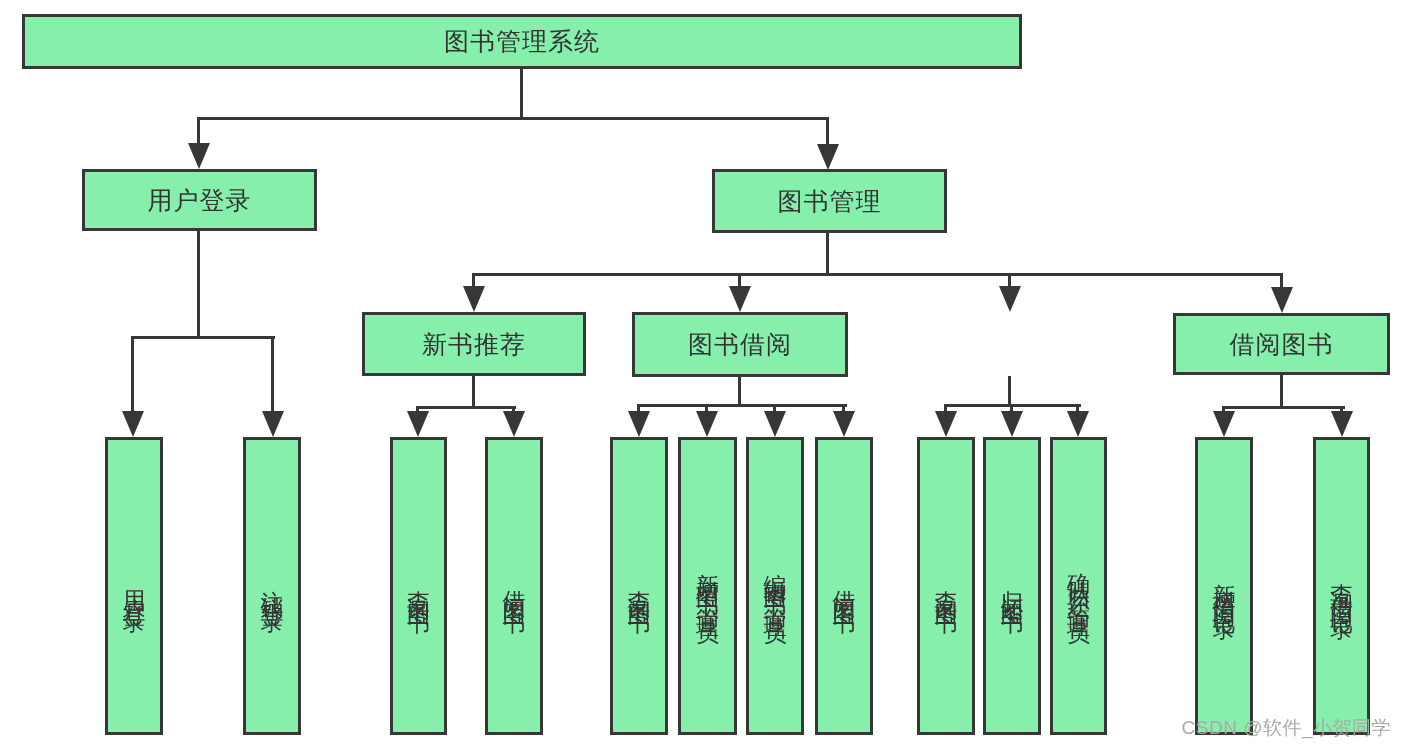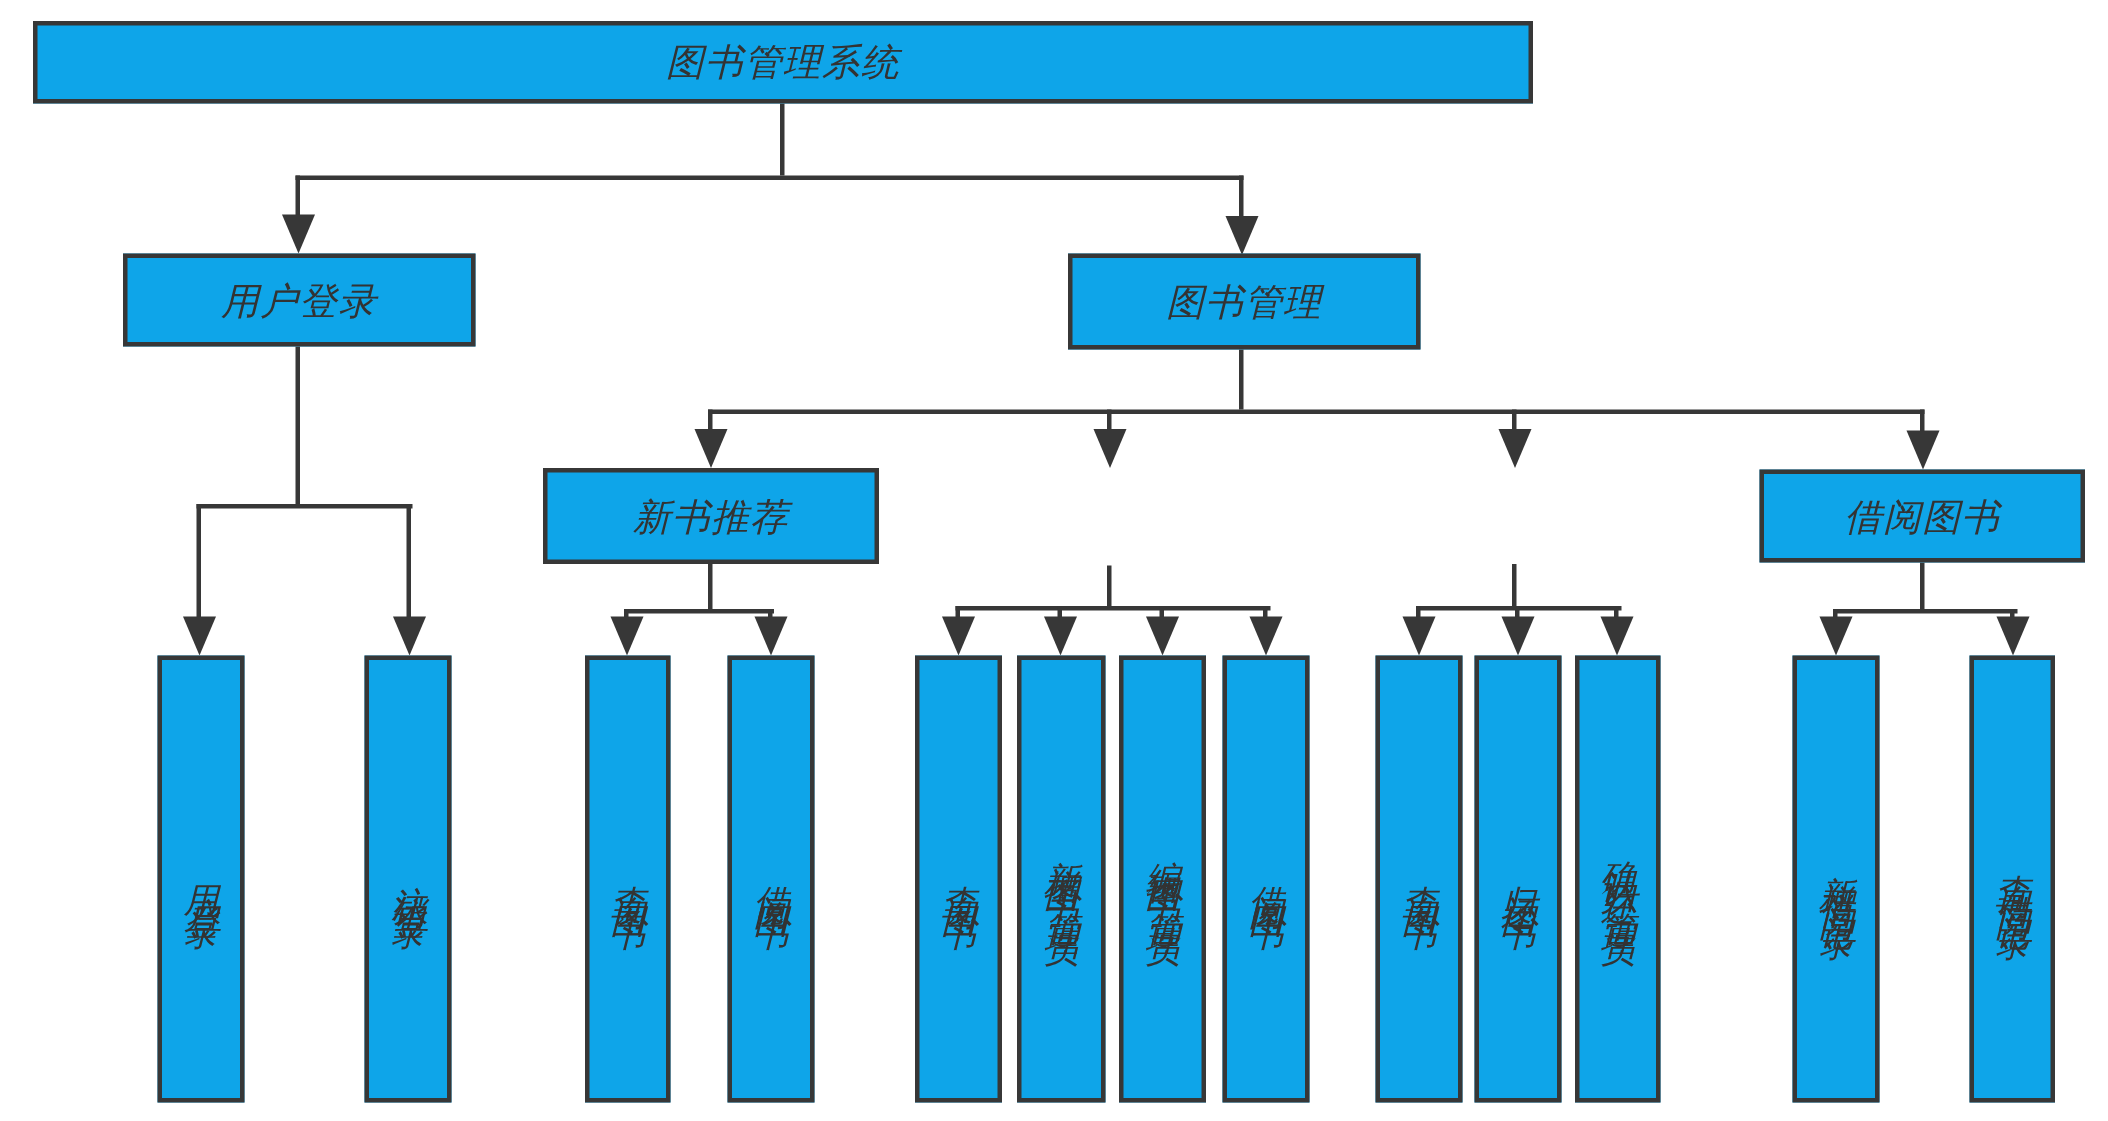--- a/index.html
+++ b/index.html
@@ -8,23 +8,22 @@
     --watermark-color:#a8a8a8;
     --bg-color:#ffffff;
   }
   html,body{margin:0;padding:0;background:var(--bg-color);}
   .canvas{
     position:relative;width:1405px;height:747px;background:var(--bg-color);
     font-family:"Liberation Sans",sans-serif;overflow:hidden;
   }
   .box{
     position:absolute;box-sizing:border-box;border:3px solid var(--line-color);
-    background:#0ea5e9;display:flex;align-items:center;justify-content:center;
+    background:#86efac;display:flex;align-items:center;justify-content:center;
     color:var(--text-color);
-    font-style:italic;
   }
   .box .lbl{font-size:25px;letter-spacing:1px;white-space:nowrap;}
   .leaf .lbl{
     writing-mode:vertical-rl;text-orientation:mixed;
     font-size:23px;letter-spacing:7px;line-height:1;white-space:nowrap;
   }
   .vl{position:absolute;width:3px;background:var(--line-color);}
   .hl{position:absolute;height:3px;background:var(--line-color);}
   .ah{
     position:absolute;width:0;height:0;
@@ -108,20 +107,23 @@
   <div class="box" style="left:82px;top:169px;width:235px;height:62px;">
     <span class="lbl">用户登录</span>
   </div>
   <div class="box" style="left:362px;top:312px;width:224px;height:64px;">
     <span class="lbl">新书推荐</span>
   </div>
 
   <div class="box" style="left:712px;top:169px;width:235px;height:64px;">
     <span class="lbl">图书管理</span>
   </div>
+  <div class="box" style="left:632px;top:312px;width:216px;height:65px;">
+    <span class="lbl">图书借阅</span>
+  </div>
   <div class="box" style="left:1173px;top:313px;width:217px;height:62px;">
     <span class="lbl">借阅图书</span>
   </div>
 
   <div class="box leaf" style="left:105px;top:437px;width:58px;height:298px;">
     <span class="lbl">用户登录</span>
   </div>
   <div class="box leaf" style="left:243px;top:437px;width:58px;height:298px;">
     <span class="lbl">注销登录</span>
   </div>
@@ -156,14 +158,15 @@
     <span class="lbl">确认归还（管理员）</span>
   </div>
 
   <div class="box leaf" style="left:1195px;top:437px;width:58px;height:298px;">
     <span class="lbl">新增借阅记录</span>
   </div>
   <div class="box leaf" style="left:1313px;top:437px;width:57px;height:298px;">
     <span class="lbl">查询借阅记录</span>
   </div>
 
+  <div class="watermark">CSDN @软件_小贺同学</div>
 
 </div>
 
 </body></html>

